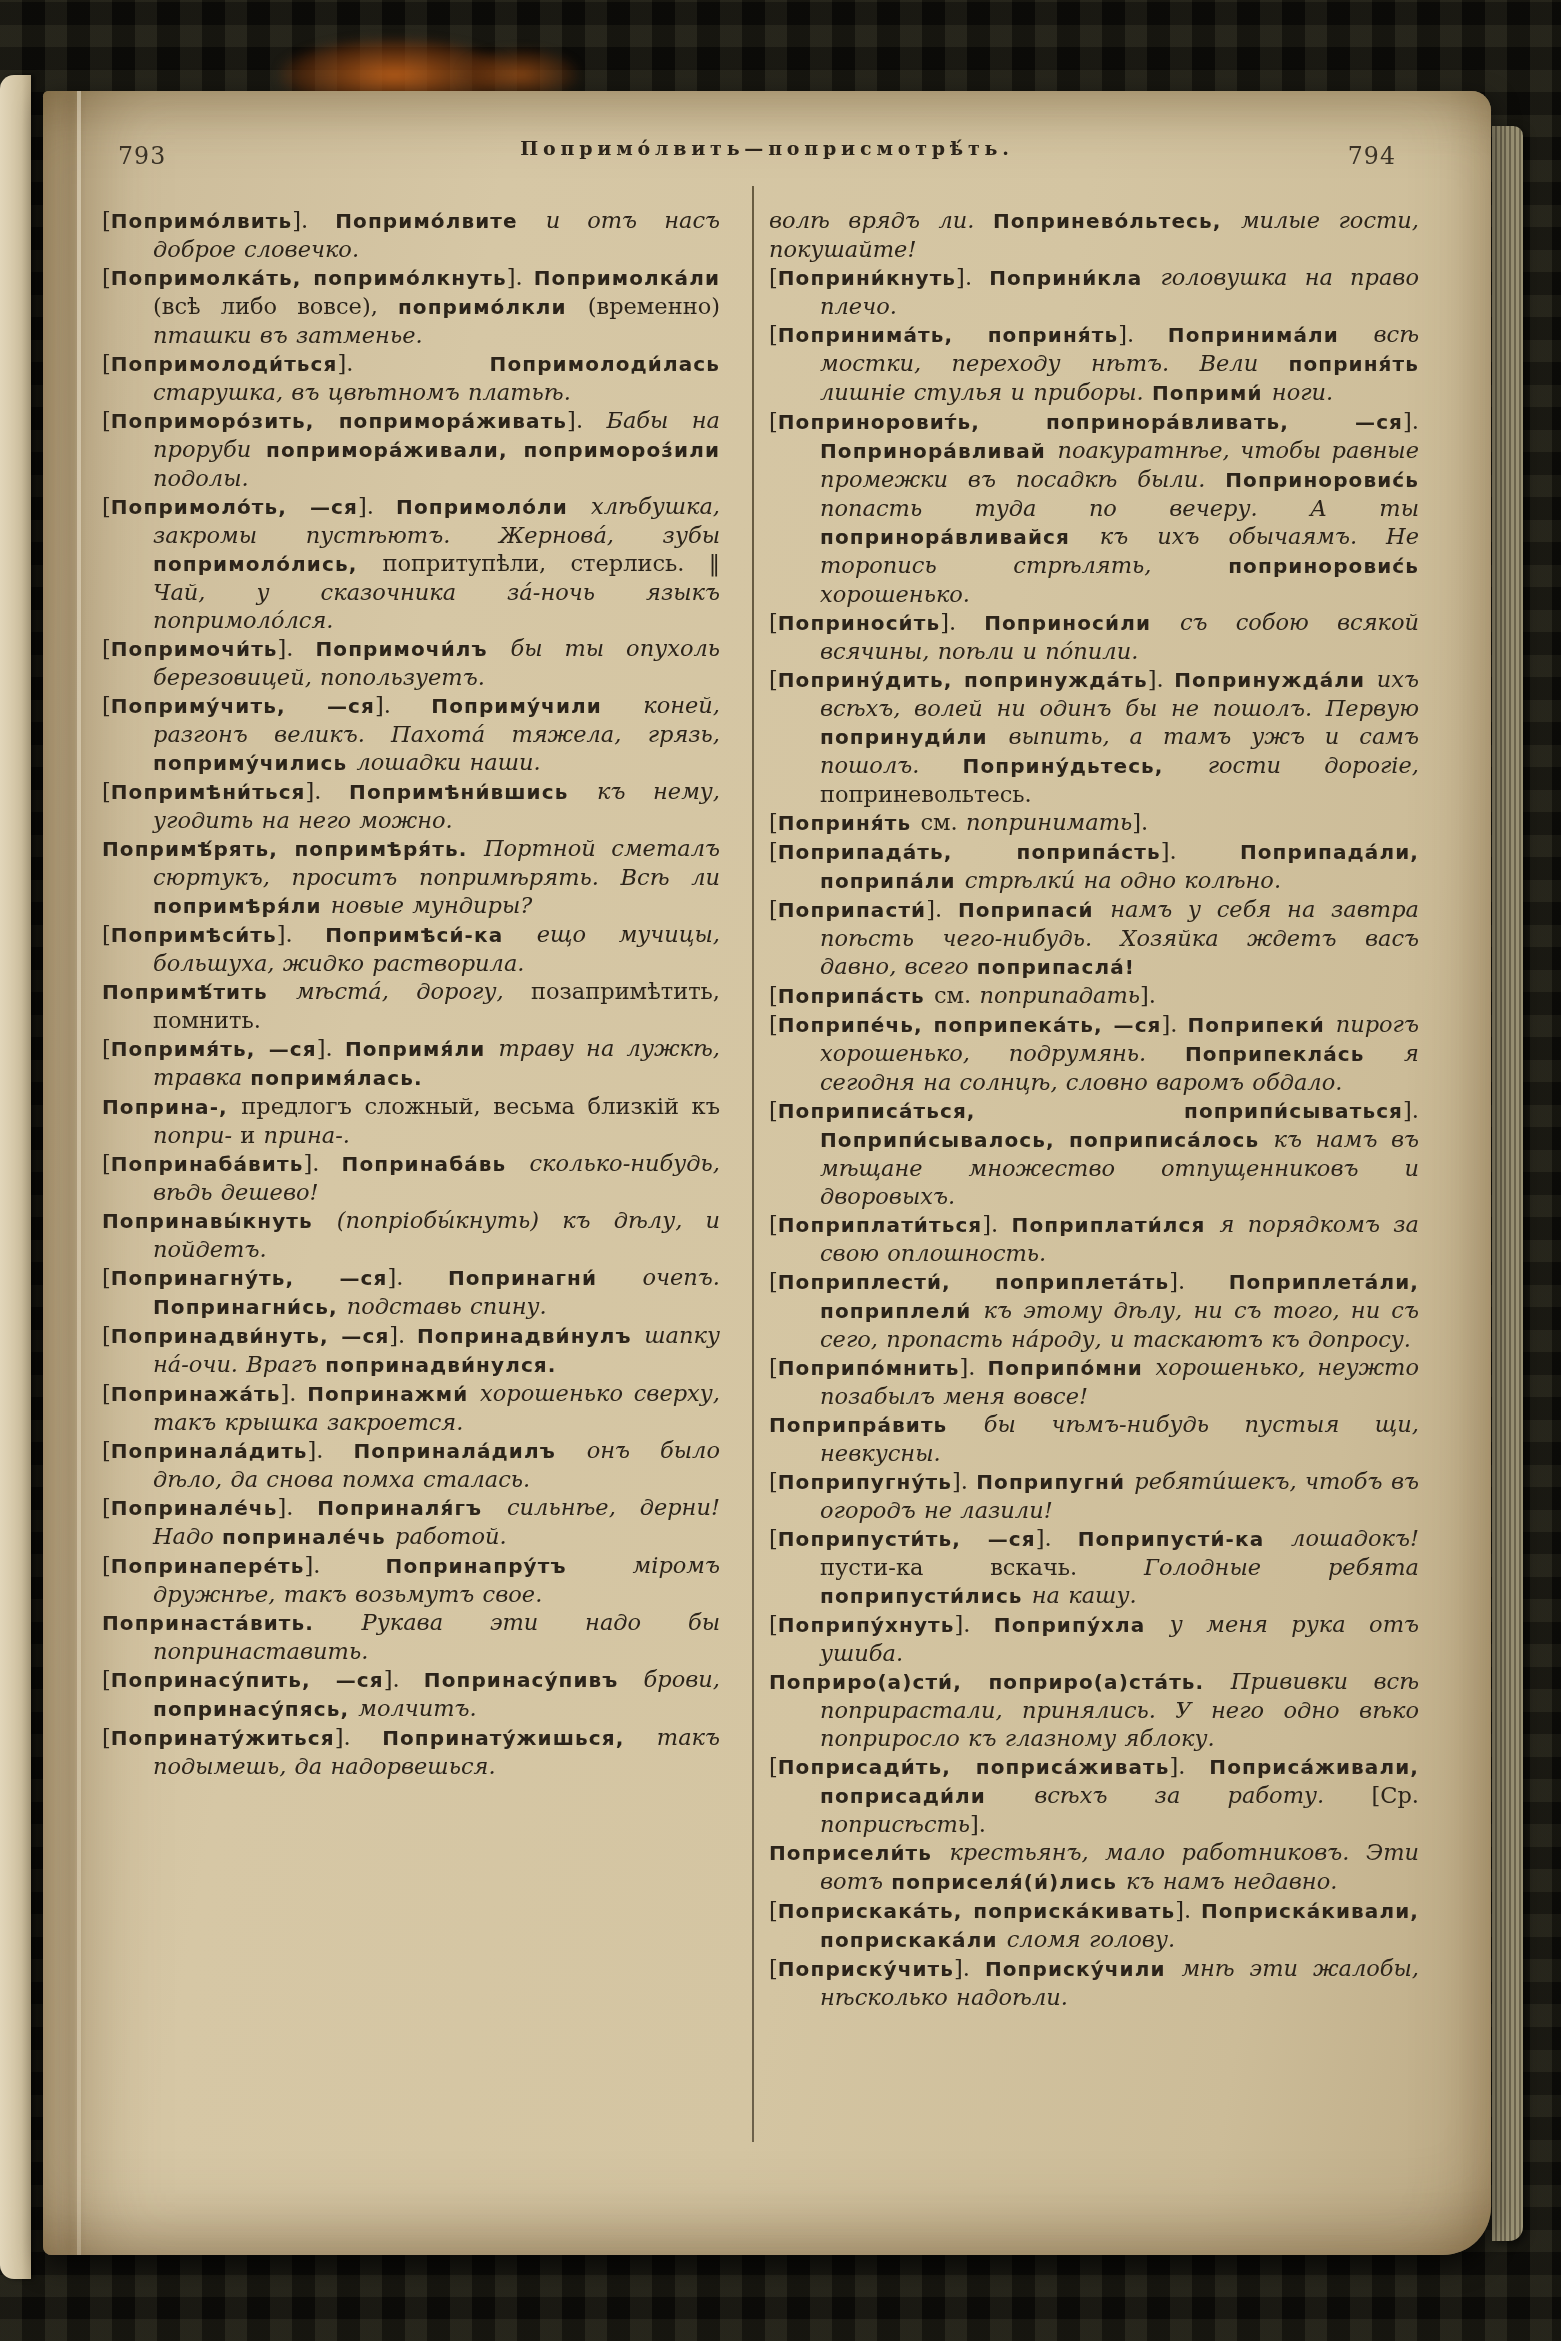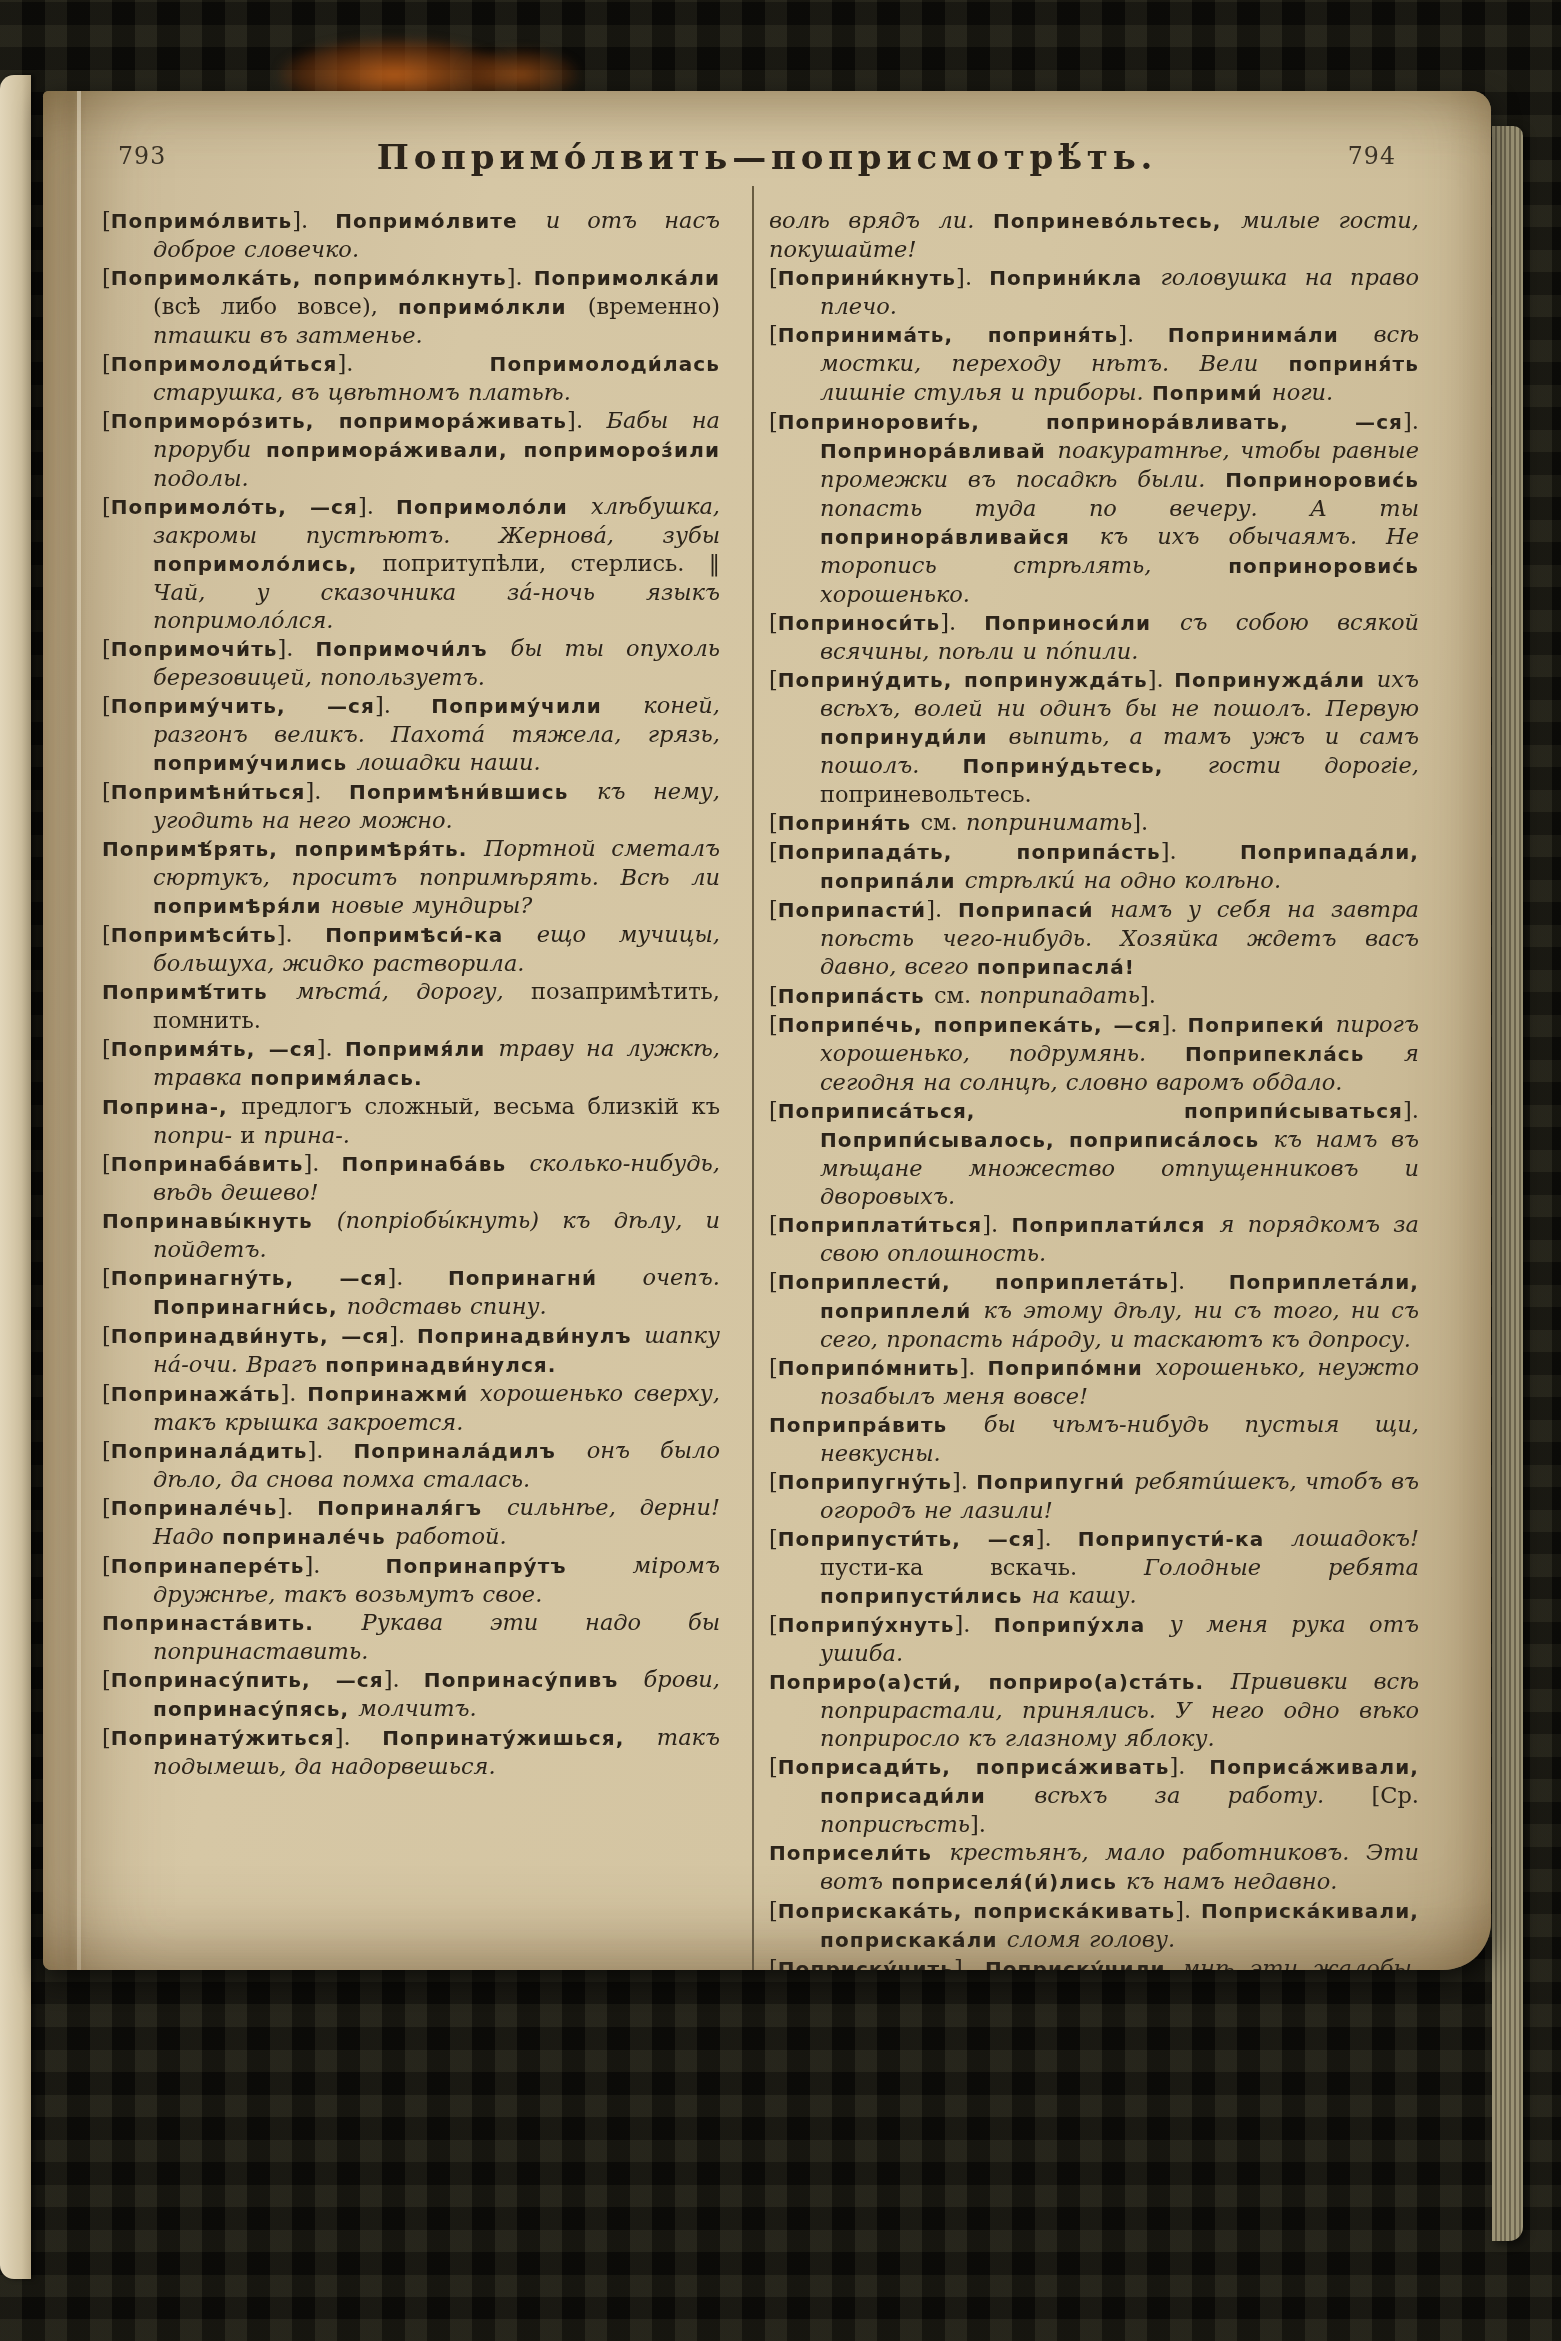--- a/index.html
+++ b/index.html
@@ -22,42 +22,42 @@
     border-radius:14px 0 0 14px;
     box-shadow:2.1px 0 5.4px rgba(0,0,0,.55);
   }
   .stack-right{
     position:absolute;left:1492px;top:126px;width:31px;height:2115px;
     background:repeating-linear-gradient(90deg,#9b9375 0 2.7px,#6e664f 2.7px 4.8px);
     border-radius:0 9.7px 14px 0;
     box-shadow:3.2px 3.2px 8.6px rgba(0,0,0,.5);
   }
   .page{
-    position:absolute;left:43px;top:91px;width:1448px;height:1879px;
+    position:absolute;left:43px;top:91px;width:1448px;height:2164px;
     background:linear-gradient(100deg,#bfae8a 0%,#cdbd9b 6%,#d6c7a5 26%,#d4c5a2 58%,#ccbc98 84%,#bdab86 100%);
     border-radius:5.4px 19.3px 48px 8.6px;
     box-shadow:
       0 9.7px 27px rgba(0,0,0,.65),
       inset 0 59px 64px -43px rgba(90,65,30,.35),
       inset 70px 0 91px -48px rgba(95,70,32,.55),
       inset -43px 0 70px -38px rgba(95,70,32,.42),
       inset 0 -64px 80px -48px rgba(85,60,28,.42);
     overflow:hidden;
   }
   .page::before{ 
     content:"";position:absolute;left:34px;top:0;width:3.8px;height:100%;
     background:linear-gradient(180deg,rgba(255,250,235,.4),rgba(255,250,235,.22));
     box-shadow:-7.5px 0 11.8px rgba(80,55,25,.45);
   }
   .pageno{position:absolute;font-size:23.6px;letter-spacing:1.1px;color:#3a3226;}
   .pageno.left{left:75px;top:51px;}
   .pageno.right{right:95px;top:51px;}
   .running-title{
     position:absolute;left:0;top:46px;width:100%;text-align:center;
-    font-weight:bold;font-size:34px;letter-spacing:4.8px;color:#2c241a;
+    font-weight:bold;font-size:19px;letter-spacing:4.8px;color:#2c241a;
   }
   .col{
     position:absolute;top:115px;color:#2c241a;
     text-align:justify;
   }
   .col.left{left:59px;width:618px;}
   .col.right{left:726px;width:650px;}
   .divider{
     position:absolute;left:709px;top:95px;width:2.1px;height:1956px;
     background:linear-gradient(180deg,#55492f,#4e4534 70%,#5a4f3a);

